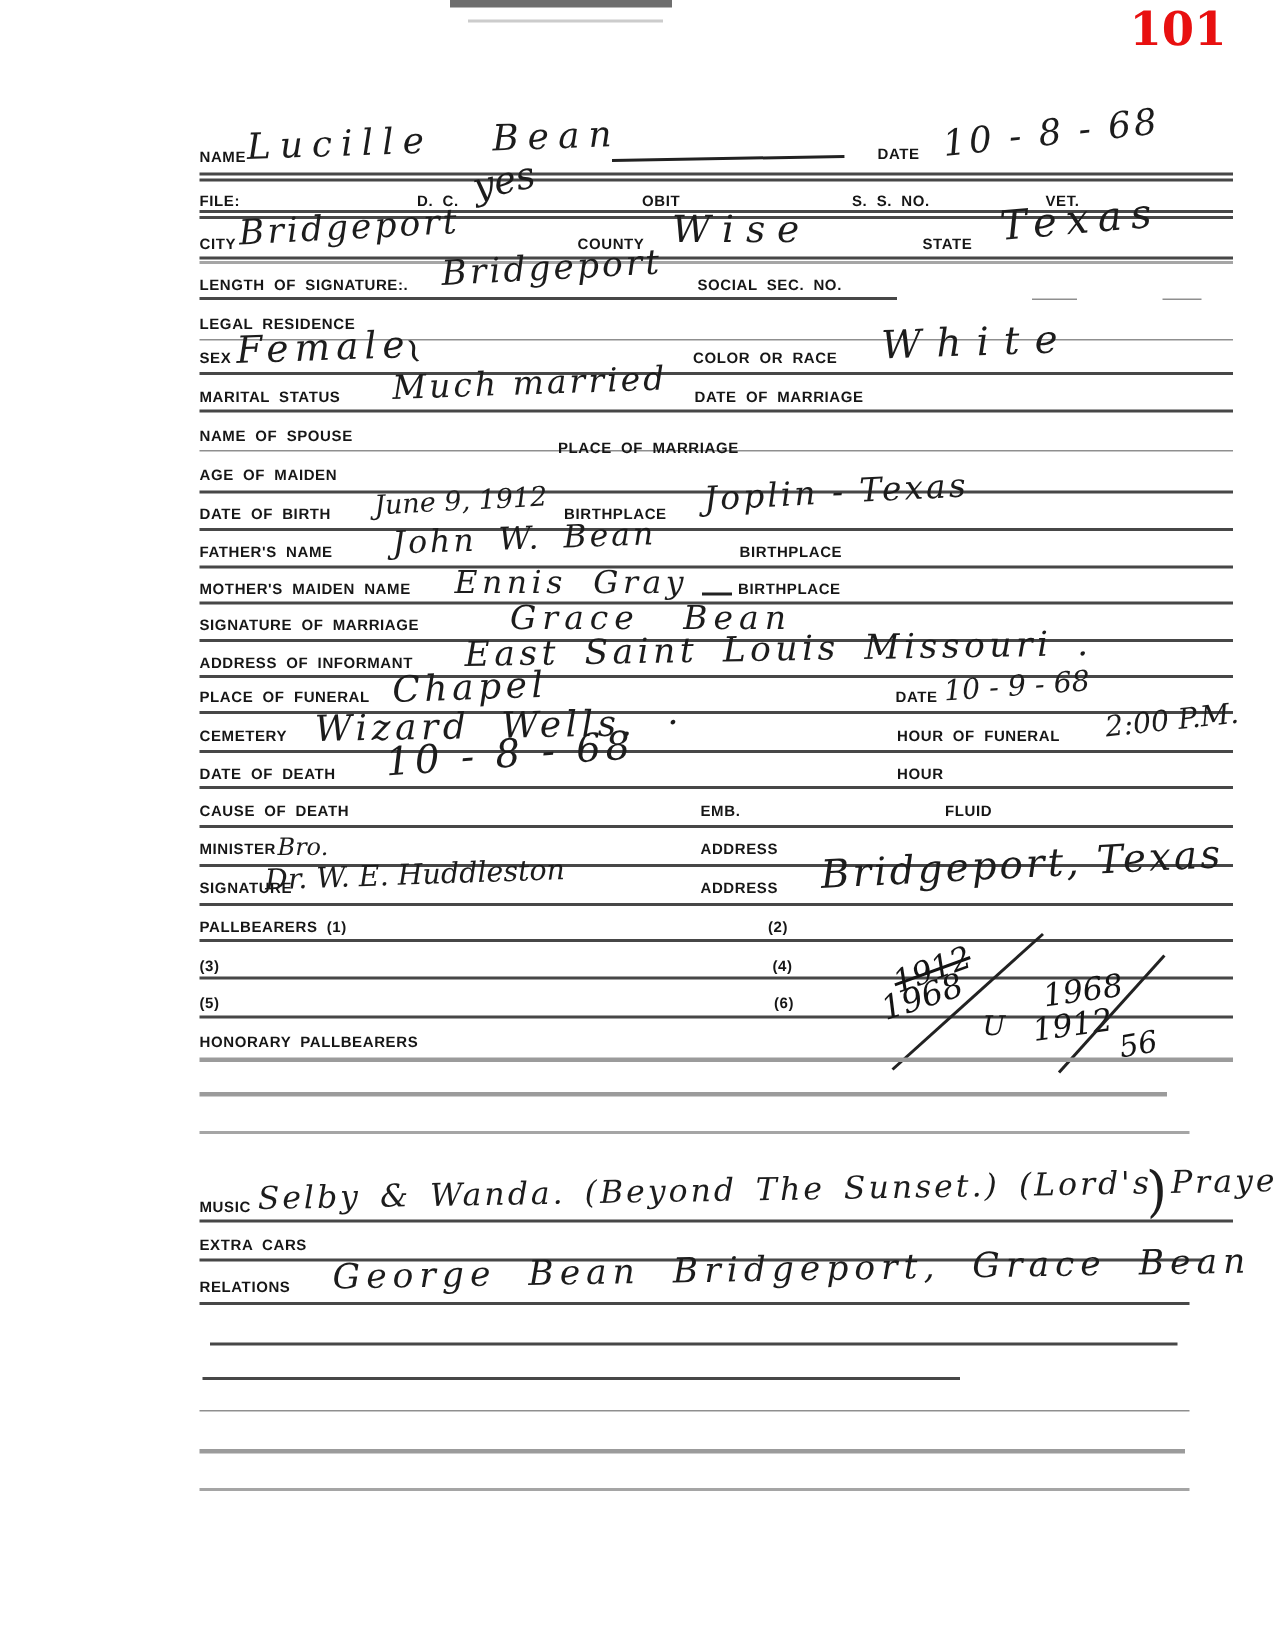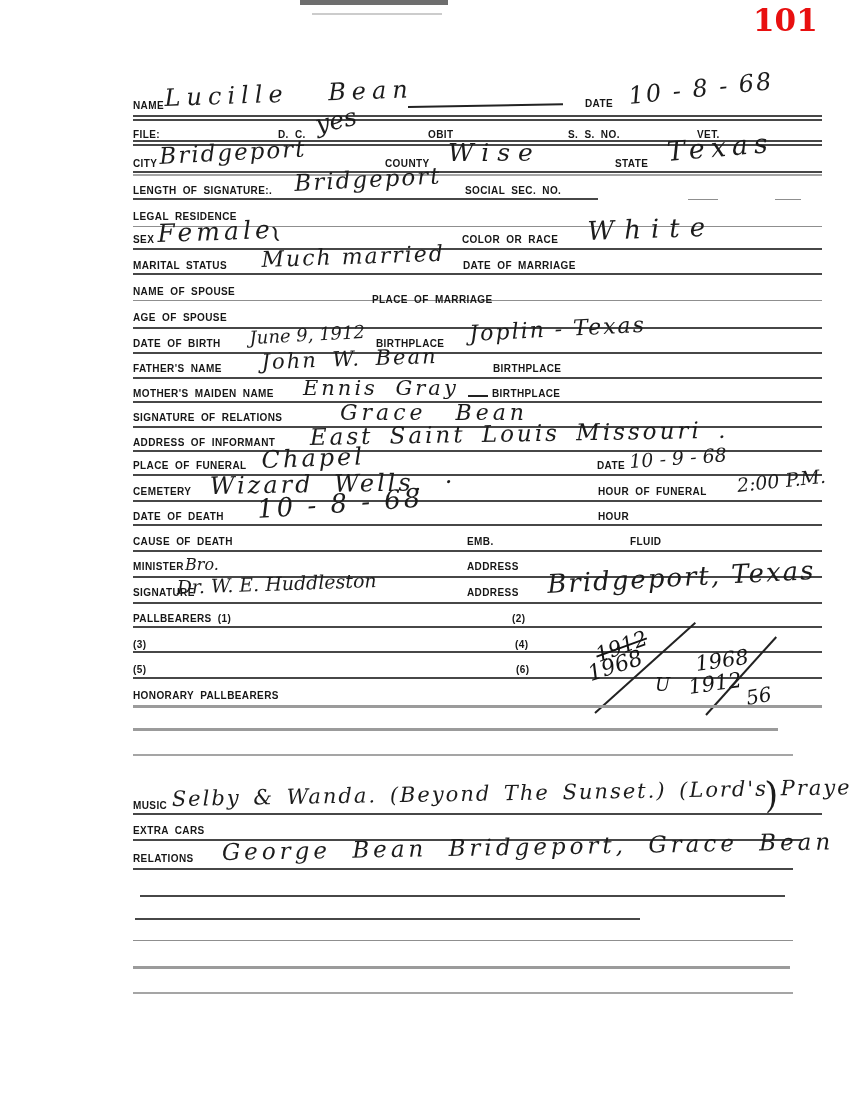--- a/index.html
+++ b/index.html
@@ -74,42 +74,42 @@
   <div class="rule" style="left:133px;top:248px;width:689px"></div>
 
   <span class="lbl" style="left:133px;top:258px">MARITAL STATUS</span>
   <span class="hw" style="left:262px;top:249px;font-size:22px;letter-spacing:2px;transform:rotate(-2deg)">Much married</span>
   <span class="lbl" style="left:463px;top:258px">DATE OF MARRIAGE</span>
   <div class="rule" style="left:133px;top:273px;width:689px"></div>
 
   <span class="lbl" style="left:133px;top:284px">NAME OF SPOUSE</span>
   <div class="rule lt" style="left:133px;top:300px;width:689px"></div>
 
-  <span class="lbl" style="left:133px;top:310px">AGE OF SPOUSE</span>
+  <span class="lbl" style="left:133px;top:310px">AGE OF MAIDEN</span>
   <span class="lbl" style="left:372px;top:292px">PLACE OF MARRIAGE</span>
   <div class="rule" style="left:133px;top:327px;width:689px"></div>
 
   <span class="lbl" style="left:133px;top:336px">DATE OF BIRTH</span>
   <span class="hw" style="left:250px;top:329px;font-size:18px;transform:rotate(-3deg)">June 9, 1912</span>
   <span class="lbl" style="left:376px;top:336px">BIRTHPLACE</span>
   <span class="hw" style="left:470px;top:323px;font-size:22px;letter-spacing:2px;transform:rotate(-3deg)">Joplin - Texas</span>
   <div class="rule" style="left:133px;top:352px;width:689px"></div>
 
   <span class="lbl" style="left:133px;top:361px">FATHER'S NAME</span>
   <span class="hw" style="left:262px;top:352px;font-size:21px;letter-spacing:2px;word-spacing:6px;transform:rotate(-2deg)">John W. Bean</span>
   <span class="lbl" style="left:493px;top:361px">BIRTHPLACE</span>
   <div class="rule" style="left:133px;top:377px;width:689px"></div>
 
   <span class="lbl" style="left:133px;top:386px">MOTHER'S MAIDEN NAME</span>
   <span class="hw" style="left:303px;top:378px;font-size:21px;letter-spacing:3px;word-spacing:8px">Ennis Gray</span>
   <div class="stroke" style="left:468px;top:395px;width:20px"></div>
   <span class="lbl" style="left:492px;top:386px">BIRTHPLACE</span>
   <div class="rule" style="left:133px;top:401px;width:689px"></div>
 
-  <span class="lbl" style="left:133px;top:410px">SIGNATURE OF RELATIONS</span>
+  <span class="lbl" style="left:133px;top:410px">SIGNATURE OF MARRIAGE</span>
   <span class="hw" style="left:340px;top:402px;font-size:22px;letter-spacing:4px;word-spacing:18px">Grace Bean</span>
   <div class="rule" style="left:133px;top:426px;width:689px"></div>
 
   <span class="lbl" style="left:133px;top:435px">ADDRESS OF INFORMANT</span>
   <span class="hw" style="left:310px;top:426px;font-size:23px;letter-spacing:3px;word-spacing:6px;transform:rotate(-1deg)">East Saint Louis Missouri .</span>
   <div class="rule" style="left:133px;top:450px;width:689px"></div>
 
   <span class="lbl" style="left:133px;top:458px">PLACE OF FUNERAL</span>
   <span class="hw" style="left:262px;top:448px;font-size:24px;letter-spacing:3px;transform:rotate(-2deg)">Chapel</span>
   <span class="lbl" style="left:597px;top:458px">DATE</span>

